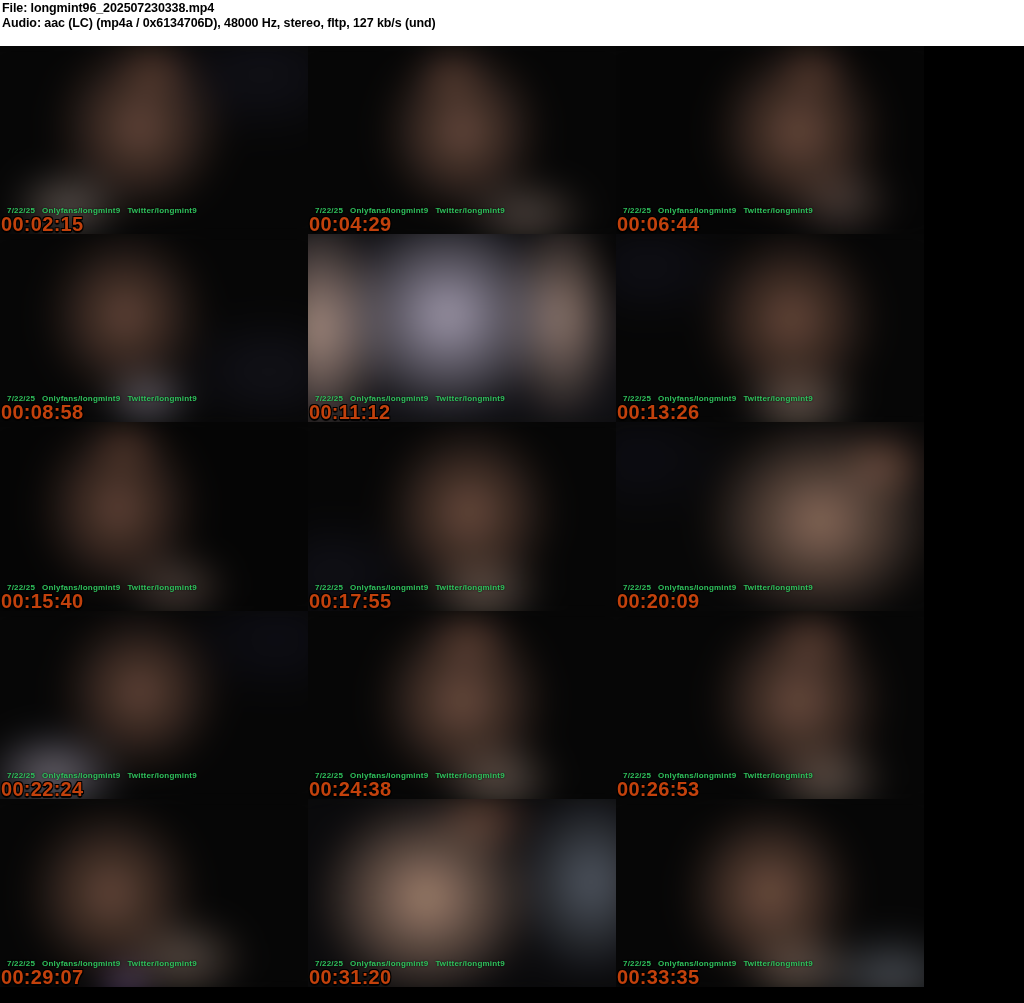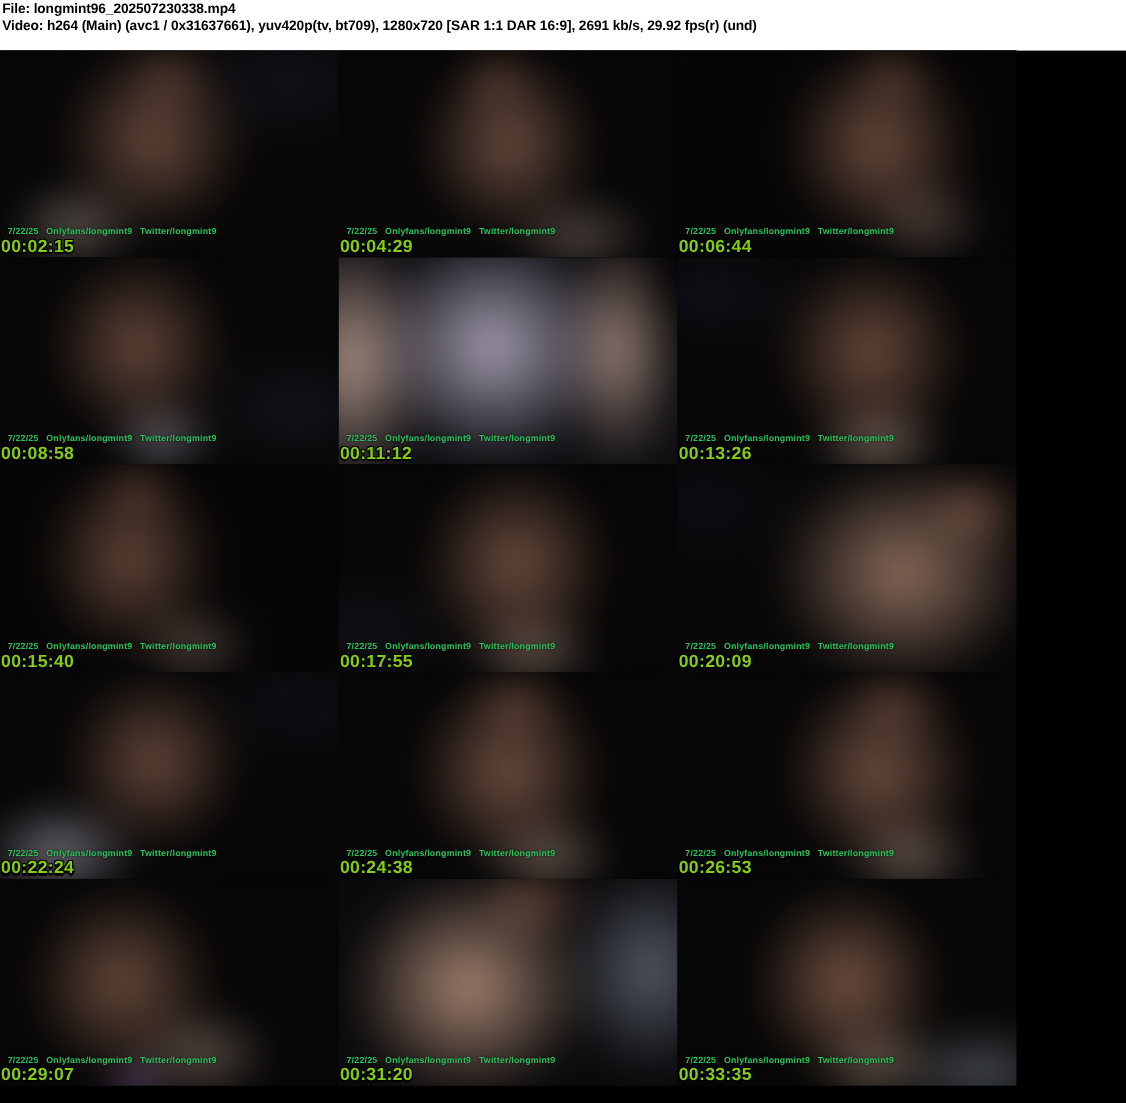--- a/index.html
+++ b/index.html
@@ -56,32 +56,32 @@
   
   .wm {
     position:absolute; left:7px; bottom:19px; z-index:2;
     font-size:8px; font-weight:bold; color:var(--wm-color);
     letter-spacing:0.2px; white-space:nowrap;
     text-shadow:0 0 2px rgba(0,0,0,0.85);
   }
   .wm span { margin-right:7px; }
   .ts {
     position:absolute; left:1px; bottom:0px; z-index:2;
-    font-size:16px; font-weight:bold; color:#84cc16;
+    font-size:20px; font-weight:bold; color:#c2410c;
     letter-spacing:0.3px; line-height:19px;
     text-shadow:-1px -1px 0 #000, 1px -1px 0 #000, -1px 1px 0 #000,
                  1px 1px 0 #000, 0 2px 1px #000;
   }
 </style>
 </head>
 <body>
 
 <header class="meta-header">
   <div class="meta-line">File: longmint96_202507230338.mp4</div>
-  <div class="meta-line">Video: h264 (Main) (avc1 / 0x31637661), yuv420p(tv, bt709), 1280x720 [SAR 1:1 DAR 16:9], 2691 kb/s, 29.92 fps(r) (und)</div>
+  <div class="meta-line">Audio: aac (LC) (mp4a / 0x6134706D), 48000 Hz, stereo, fltp, 127 kb/s (und)</div>
 </header>
 
 <section class="grid">
 
   <figure class="cell">
     <div class="scene s1"></div>
     <div class="wm">
       <span>7/22/25</span><span>Onlyfans/longmint9</span><span>Twitter/longmint9</span>
     </div>
     <div class="ts">00:02:15</div>

